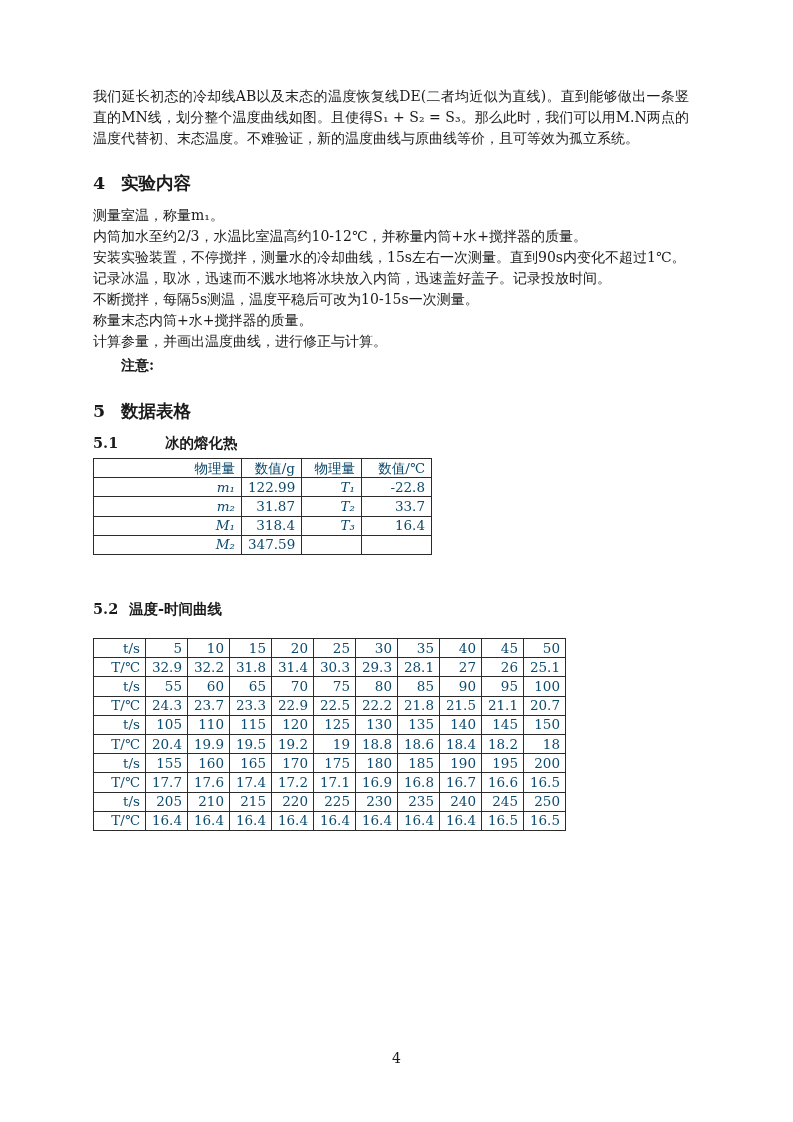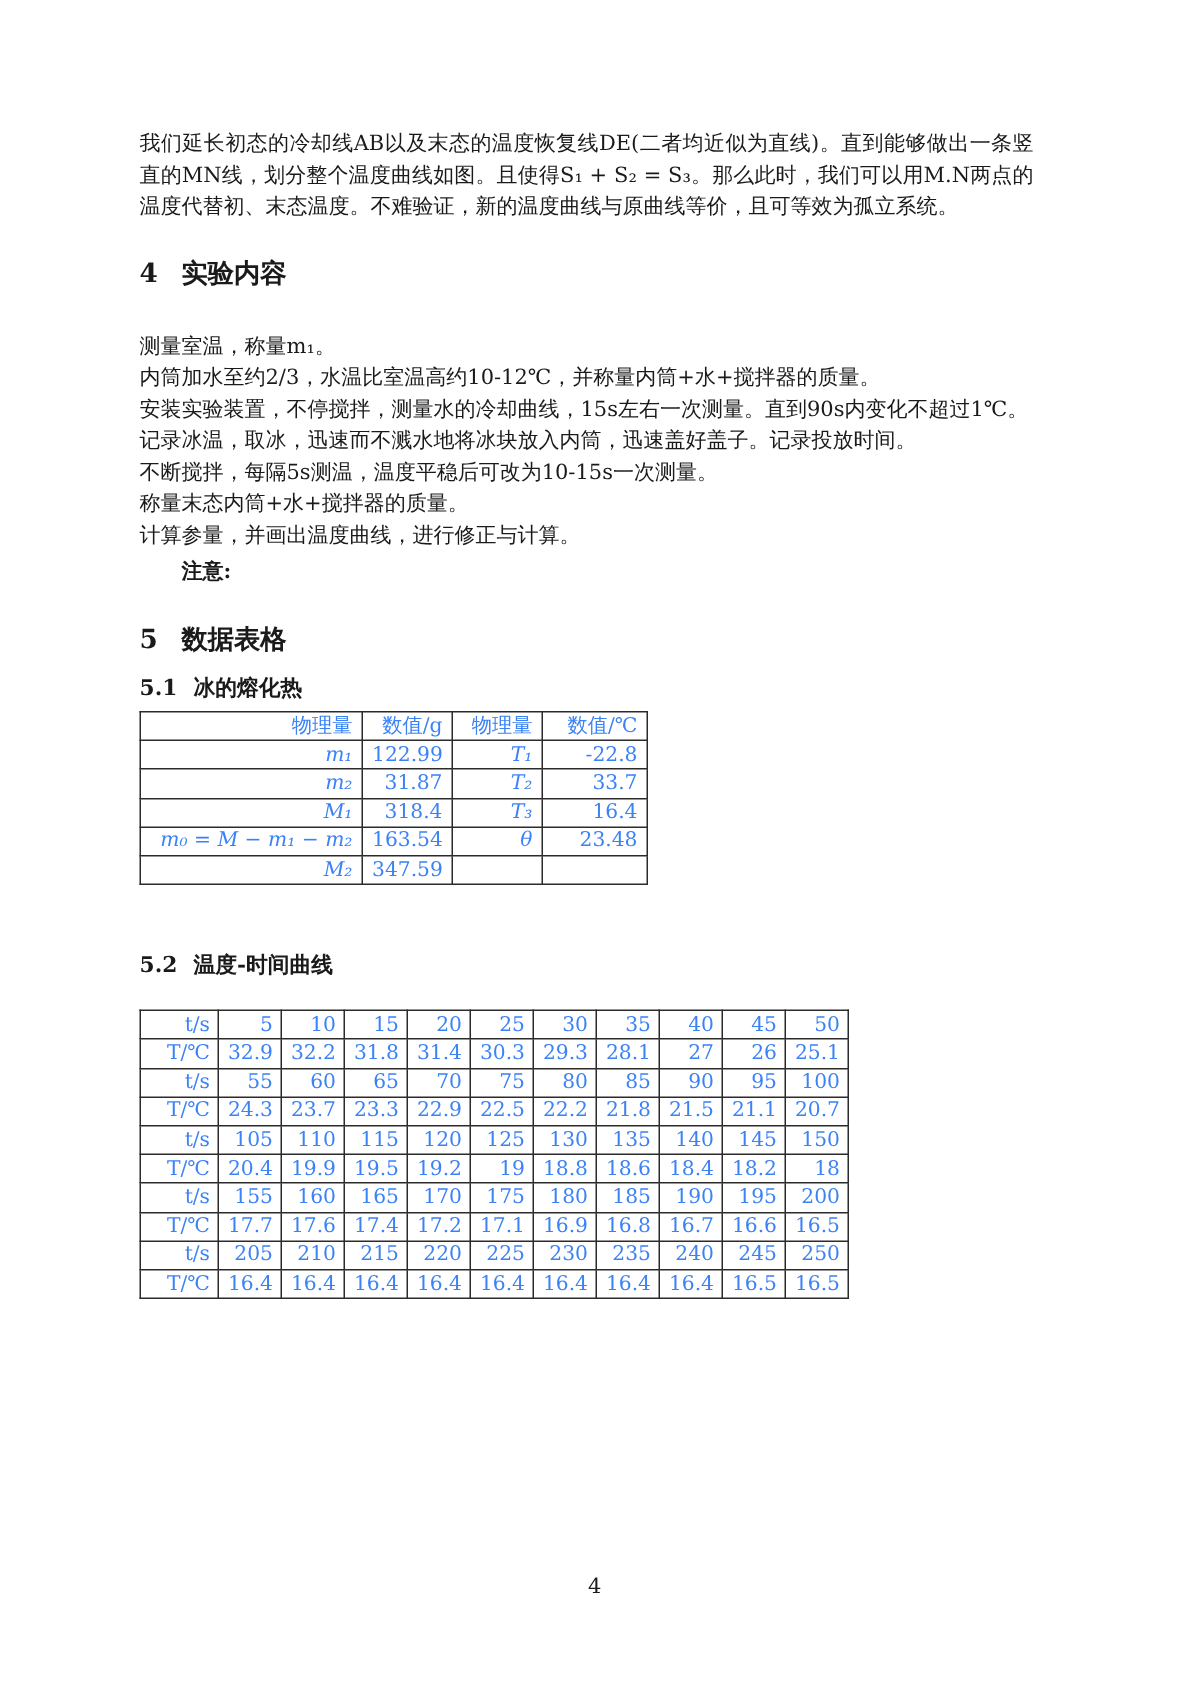--- a/index.html
+++ b/index.html
@@ -22,46 +22,46 @@
 
   .sec-heading {
     margin: 22px 0 0 0;
     font-size: 17.5px;
     font-weight: bold;
     line-height: 24px;
     display: flex;
   }
   .sec-heading .sec-num { width: 28px; }
 
-  .steps { margin-top: 26px; }
+  .steps { margin-top: 10px; }
   .line { line-height: 21px; white-space: nowrap; }
 
   .notes-label {
     margin-top: 3px;
     padding-left: 28px;
     font-weight: bold;
     line-height: 21px;
   }
 
   .sub-heading {
     font-size: 14.5px;
     font-weight: bold;
     line-height: 21px;
     display: flex;
   }
   .sub-heading .sub-num { width: 36px; }
-  .sub-51 { margin-top: 9px; }
+  .sub-51 { margin-top: 9px; gap: 36px; }
   .sub-52 { margin-top: 43px; }
   .sec-5 { margin-top: 23px; }
 
   table {
     border-collapse: collapse;
     table-layout: fixed;
     font-size: 13.5px;
-    color: #3b82f6;
+    color: #0c4a6e;
   }
   td, th {
     border: 1px solid #2b2b2b;
     padding: 1.5px 6px;
     text-align: right;
     line-height: 15.2px;
     font-weight: normal;
     overflow: hidden;
     white-space: nowrap;
   }
@@ -138,26 +138,20 @@
           <td>m₂</td>
           <td>31.87</td>
           <td>T₂</td>
           <td>33.7</td>
         </tr>
         <tr>
           <td>M₁</td>
           <td>318.4</td>
           <td>T₃</td>
           <td>16.4</td>
-        </tr>
-        <tr>
-          <td>m₀ = M − m₁ − m₂</td>
-          <td>163.54</td>
-          <td>θ</td>
-          <td>23.48</td>
         </tr>
         <tr>
           <td>M₂</td>
           <td>347.59</td>
           <td></td>
           <td></td>
         </tr>
       </tbody>
   </table>
 

